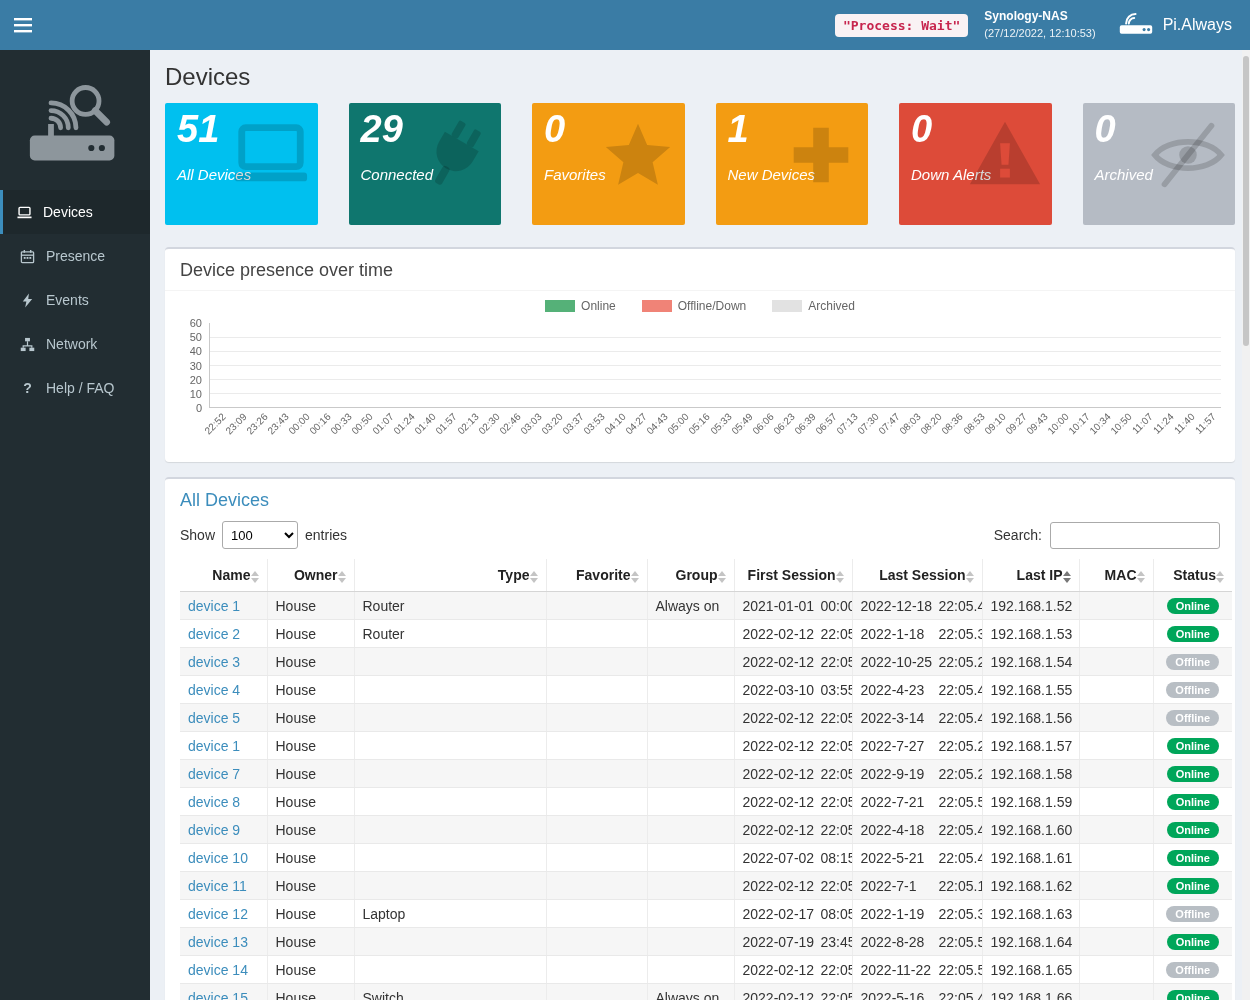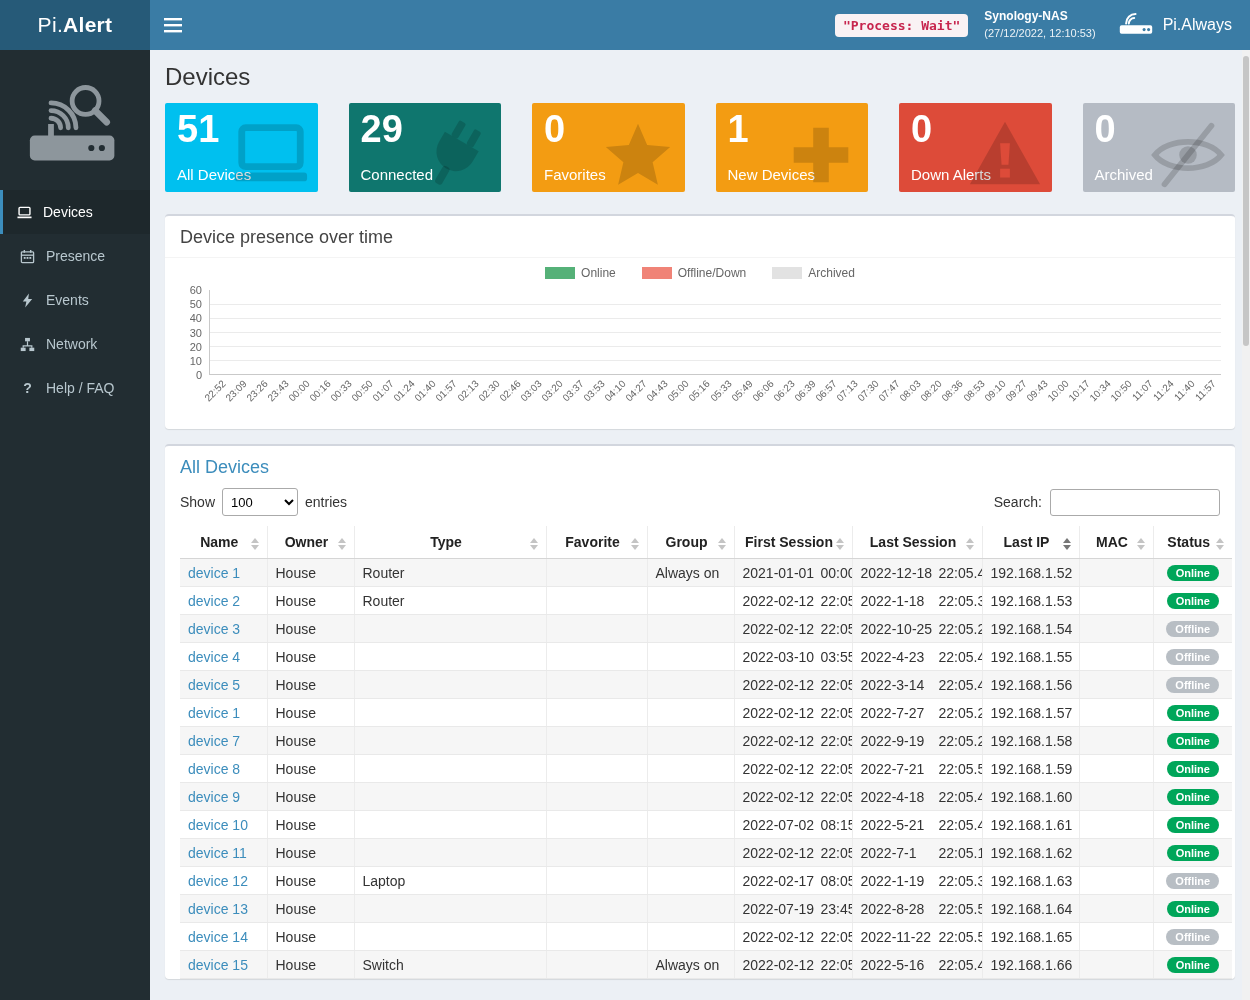--- a/index.html
+++ b/index.html
@@ -29,21 +29,21 @@
   .menu-item{height:44px;display:flex;align-items:center;gap:11px;padding-left:16px;color:#b8c7ce;font-size:14px;cursor:pointer;border-left:3px solid transparent;}
   .menu-item .mi-icon{width:16px;height:16px;display:flex;align-items:center;justify-content:center;}
   .menu-item .mi-icon svg{width:15px;height:15px;display:block;}
   .menu-item.active{background:var(--sidebar-active);color:#fff;border-left-color:var(--accent);padding-left:13px;}
 
   
   main{margin-left:150px;padding-top:50px;}
   .page-title{font-size:24px;font-weight:500;color:#333;margin:13px 15px 12px;}
 
   .boxes{display:flex;gap:31px;padding:0 15px;}
-  .small-box{flex:1;height:89px;border-radius:2px;position:relative;color:#fff;overflow:hidden;cursor:pointer;}
+  .small-box{flex:1;height:122px;border-radius:2px;position:relative;color:#fff;overflow:hidden;cursor:pointer;font-style:italic;}
   .sb-value{position:absolute;top:5px;left:12px;font-size:38px;font-weight:bold;line-height:1.15;}
   .sb-label{position:absolute;top:63px;left:12px;font-size:15px;}
   .sb-icon{position:absolute;right:8px;top:13px;color:rgba(0,0,0,0.16);}
   .sb-icon svg{width:78px;height:78px;display:block;}
 
   .panel{background:#fff;margin:22px 15px 7px;border-radius:4px;border-top:2px solid #d2d6de;box-shadow:0 1px 1px rgba(0,0,0,.1);}
   .panel.table-panel{margin-top:15px;}
   .panel-header{padding:11px 15px 9px;font-size:18px;color:#444;border-bottom:1px solid #f4f4f4;}
   .panel-header.blue{color:var(--accent);font-weight:500;border-bottom:none;padding-bottom:2px;}
   .panel-body{padding:6px 14px 8px;}
@@ -63,21 +63,21 @@
   .x-labels{position:relative;height:46px;margin-left:30px;}
   .xl{position:absolute;top:3px;font-size:10px;color:#666;white-space:nowrap;transform:translateX(-100%) rotate(-45deg);transform-origin:100% 0;}
 
   
   .controls{display:flex;justify-content:space-between;align-items:center;padding:8px 15px 10px;font-size:14px;color:#333;}
   .show-entries{display:flex;align-items:center;gap:7px;}
   .show-entries select{width:76px;height:28px;border:1px solid #aaa;border-radius:3px;font-size:13px;padding:2px 4px;background:#fff;}
   .search{display:flex;align-items:center;gap:8px;}
   .search input{width:170px;height:27px;border:1px solid #aaa;border-radius:3px;padding:2px 6px;font-size:13px;}
   table{width:calc(100% - 30px);margin:0 15px;border-collapse:collapse;table-layout:fixed;font-size:14px;}
-  th{padding:8px 8px;text-align:center;font-weight:bold;color:#222;border-bottom:1px solid #d5d5d5;position:relative;}
+  th{padding:8px 8px;text-align:right;font-weight:bold;color:#222;border-bottom:1px solid #d5d5d5;position:relative;}
   th:not(:first-child),td:not(:first-child){border-left:1px solid #ececec;}
   td{padding:5px 8px;border-bottom:1px solid #e9e9e9;white-space:nowrap;overflow:hidden;color:#333;}
   tbody tr:nth-child(odd){background:#f6f6f6;}
   a.dev-link{color:var(--accent);text-decoration:none;}
   .dt{display:inline-block;width:78px;}
   .tc{text-align:center;}
   .status-badge{display:inline-block;min-width:46px;text-align:center;padding:2px 9px;border-radius:10px;color:#fff;font-size:11px;font-weight:bold;}
   .sort-icons{float:right;display:inline-flex;flex-direction:column;gap:2px;margin-top:4px;cursor:pointer;}
   .sort-icons .su{width:0;height:0;border-left:4px solid transparent;border-right:4px solid transparent;border-bottom:5px solid #c4c4c4;}
   .sort-icons .sd{width:0;height:0;border-left:4px solid transparent;border-right:4px solid transparent;border-top:5px solid #c4c4c4;}
@@ -85,24 +85,20 @@
   .sort-icons.active .sd{border-top-color:#777;}
 
   
   .scrollbar{position:fixed;right:0;top:50px;bottom:0;width:8px;background:#f1f1f1;z-index:30;}
   .scrollbar .thumb{position:absolute;top:6px;left:1px;width:6px;height:290px;background:#c6c6c6;border-radius:3px;}
 </style>
 </head>
 <body>
 
 <header>
-  <div class="logo">
-    <span>Pi.</span>
-      <b>Alert</b>
-  </div>
   <div class="navbar">
     <div class="hamburger">
       <svg width="18" height="15" viewBox="0 0 18 15">
         <rect y="0" width="18" height="2.4" fill="#fff"></rect>
           <rect y="6" width="18" height="2.4" fill="#fff"></rect>
           <rect y="12" width="18" height="2.4" fill="#fff"></rect>
       </svg>
     </div>
     <div class="nav-spacer"></div>
     <span class="process-badge">"Process: Wait"</span>

